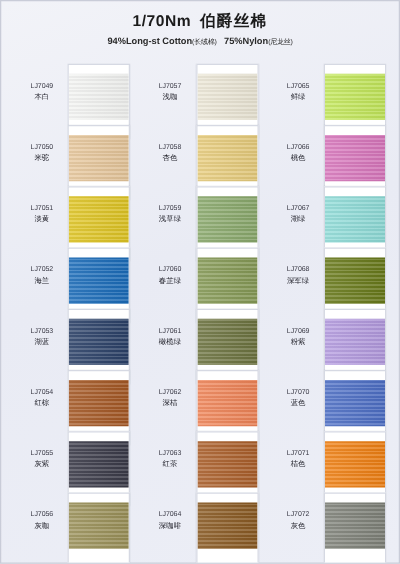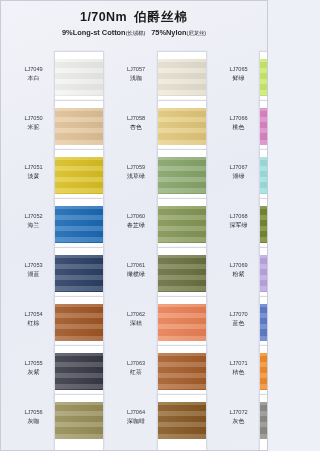--- a/index.html
+++ b/index.html
@@ -10,21 +10,21 @@
     width: 320px;
     height: 451px;
     overflow: hidden;
     background: #eef0f7;
     font-family: "Liberation Sans", sans-serif;
     -webkit-font-smoothing: antialiased;
   }
 
   .page {
     position: relative;
-    width: 268px;
+    width: 320px;
     height: 451px;
     box-sizing: border-box;
     background: linear-gradient(160deg, #f2f3f8 0%, #e9ebf4 45%, #eceef6 100%);
     border: 1px solid #c9ccd8;
     overflow: hidden;
   }
 
   
   .header {
     text-align: center;
@@ -141,21 +141,21 @@
 </head>
 <body>
 
 <div class="page">
 
   <div class="header">
     <div class="title">
       <span>1/70Nm</span><span class="title-cn">伯爵丝棉</span>
     </div>
     <div class="subtitle">
-      <span>9%Long-st Cotton</span><span class="sub-small">(长绒棉)</span><span class="sub-gap"></span><span>75%Nylon</span><span class="sub-small">(尼龙丝)</span>
+      <span>94%Long-st Cotton</span><span class="sub-small">(长绒棉)</span><span class="sub-gap"></span><span>75%Nylon</span><span class="sub-small">(尼龙丝)</span>
     </div>
   </div>
 
   <div class="grid">
 
     <div class="column">
       <div class="swatch-row">
         <div class="swatch-label">
           <span class="swatch-code">LJ7049</span>
           <span class="swatch-name">本白</span>

